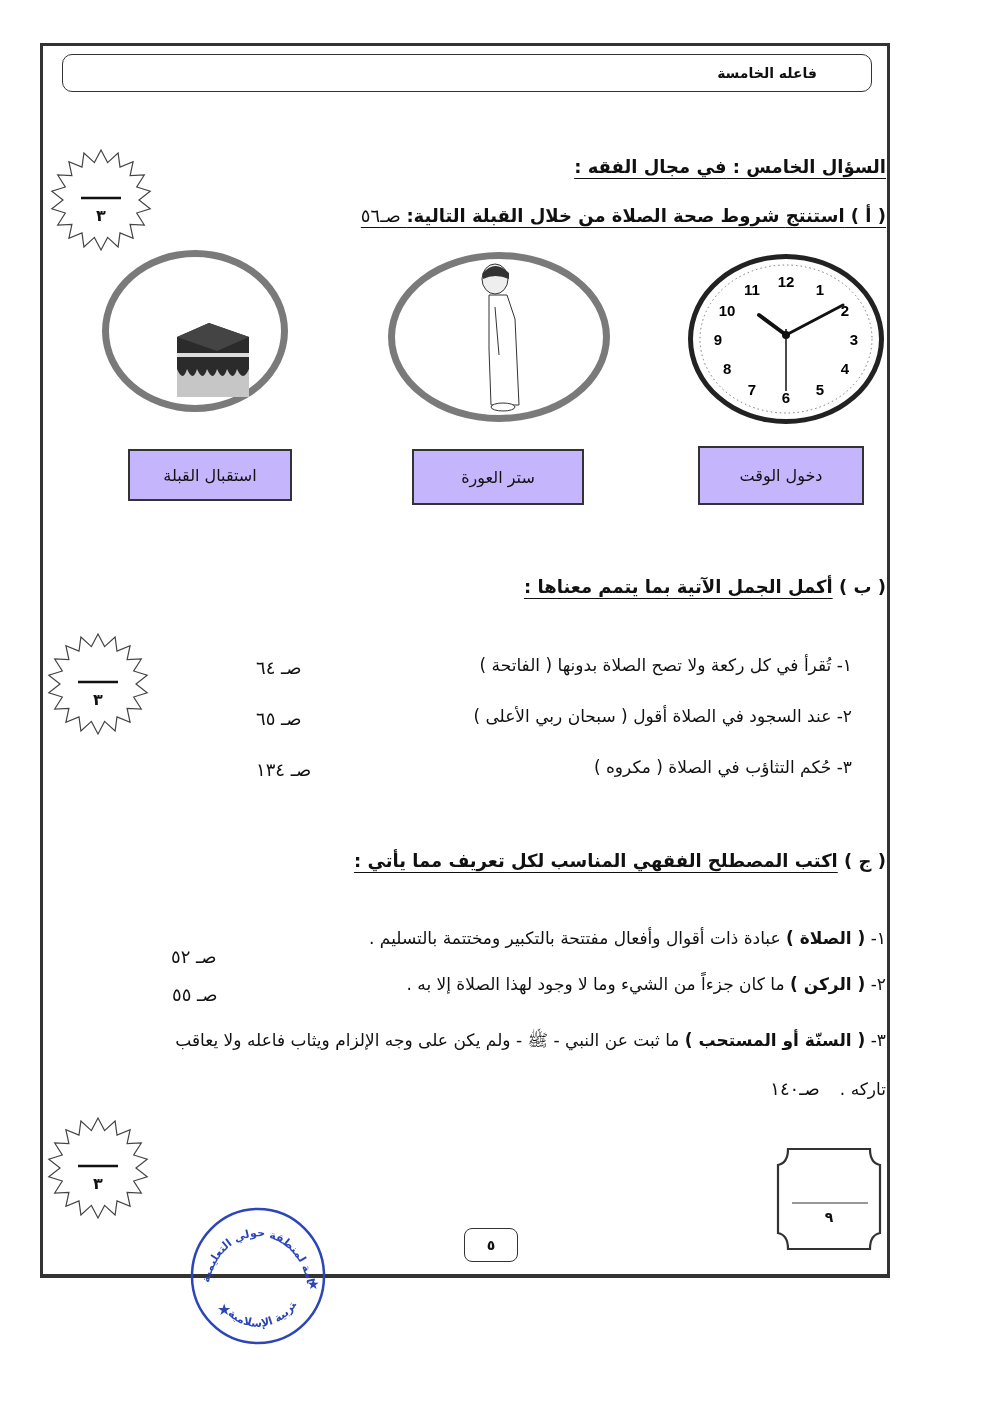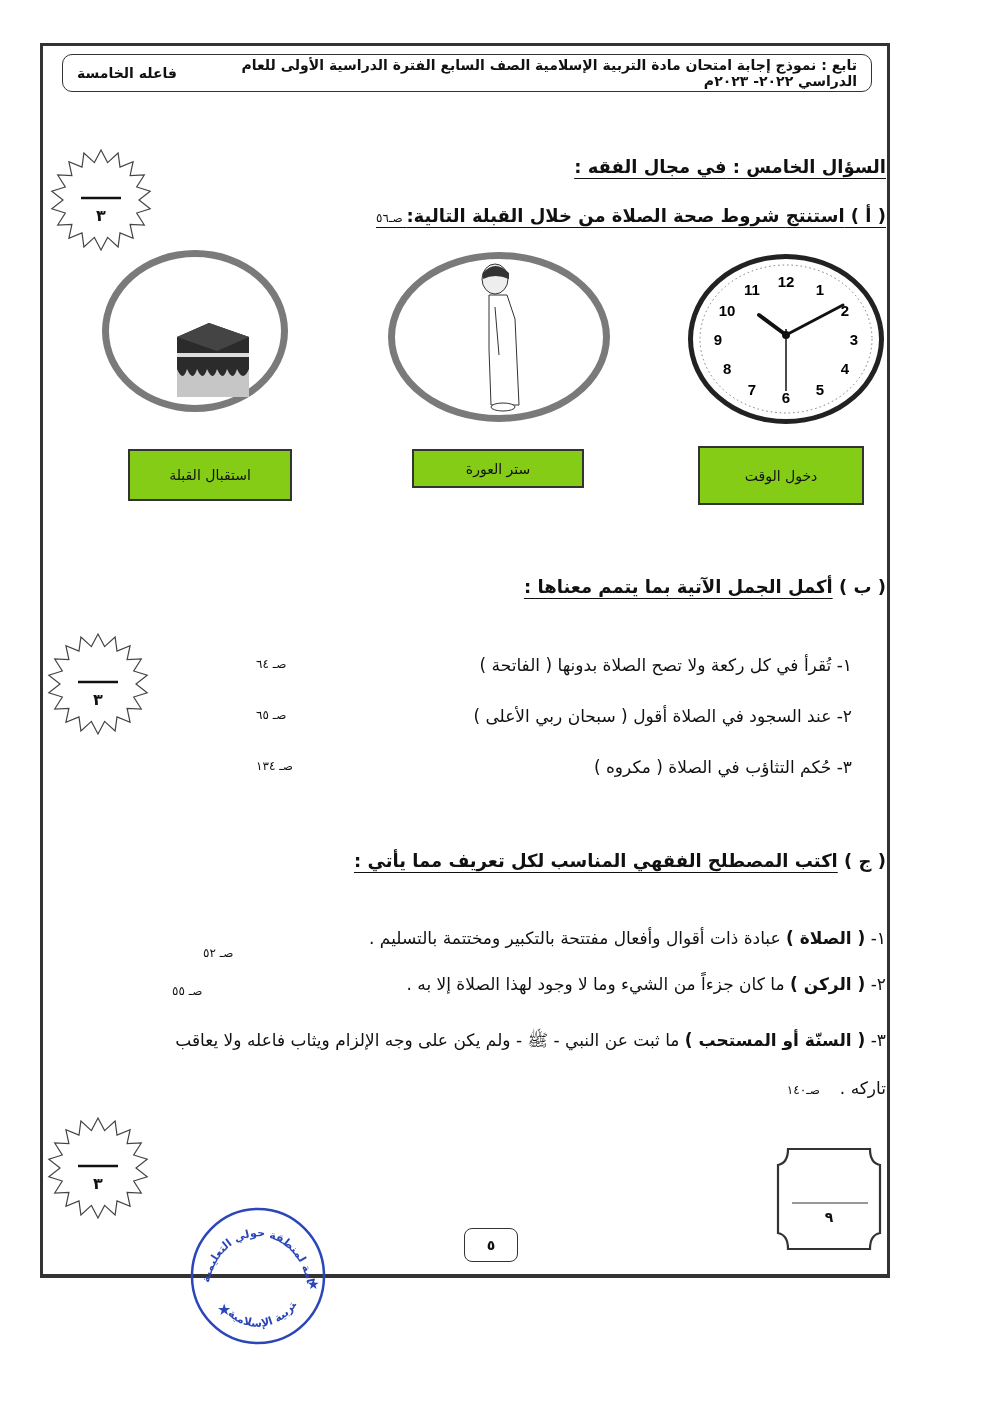--- a/index.html
+++ b/index.html
@@ -10,42 +10,41 @@
   .header-box { position: absolute; left: 62px; top: 54px; width: 810px; height: 38px;
                 border: 1.5px solid #333; border-radius: 10px; box-sizing: border-box;
                 direction: rtl; display: flex; align-items: center; padding: 0 14px;
                 font-size: 14px; font-weight: bold; }
   .header-box .title { flex: 1; text-align: right; }
   .header-box .paper { margin-right: 40px; }
   .abs { position: absolute; direction: rtl; white-space: nowrap; }
   .h-main { font-size: 18px; font-weight: bold; text-decoration: underline; text-underline-offset: 5px; }
   .h-sub { font-size: 18px; font-weight: bold; }
   .ul { text-decoration: underline; text-underline-offset: 5px; }
-  .pg { font-size: 12px; font-weight: normal; }
+  .pg { font-size: 18px; font-weight: normal; }
   .body-text { font-size: 17px; }
   .star { position: absolute; width: 104px; height: 104px; }
   .star .score { position: absolute; left: 0; right: 0; top: 58px; text-align: center;
                  font-weight: bold; font-size: 16px; }
   .oval { position: absolute; border-radius: 50%; border: 7px solid #7a7a7a; box-sizing: border-box; background: #fff; }
-  .label-box { position: absolute; border: 2px solid #333; box-sizing: border-box; background: #84cc16;
-               display: flex; align-items: center; justify-content: center; font-size: 14px; direction: rtl; }
+  .label-box { position: absolute; border: 2px solid #333; box-sizing: border-box; background: #c4b5fd;
+               display: flex; align-items: center; justify-content: center; font-size: 16px; direction: rtl; }
   .pagenum { position: absolute; left: 464px; top: 1228px; width: 54px; height: 34px;
              border: 1.5px solid #333; border-radius: 8px; box-sizing: border-box;
              display: flex; align-items: center; justify-content: center; font-weight: bold; font-size: 14px; }
   .total-box { position: absolute; left: 776px; top: 1147px; width: 106px; height: 104px; }
   .total-box .val { position: absolute; left: 0; right: 0; top: 62px; text-align: center; font-weight: bold; font-size: 14px; }
   .stamp { position: absolute; left: 189px; top: 1207px; width: 138px; height: 138px; }
 </style>
 </head>
 <body>
 
 <div class="frame"></div>
 
 <div class="header-box">
-  <span class="title">تابع : نموذج إجابة امتحان مادة التربية الإسلامية الصف السابع الفترة الدراسية الأولى  للعام الدراسي ٢٠٢٢- ٢٠٢٣م</span>
   <span class="paper">فاعله الخامسة</span>
 </div>
 
 <div class="abs h-main" style="right:106px; top:156px;margin-left:43px;">
   <span>السؤال الخامس : </span><span>في مجال الفقه  :</span>
 </div>
 
 <div class="abs h-sub ul" style="right:106px; top:205px;">
   <span>( أ ) </span><span>استنتج</span><span>  شروط صحة  الصلاة  من خلال القبلة التالية:</span><span class="pg" style="text-decoration:none;">  صـ٥٦</span>
 </div>
@@ -93,21 +92,21 @@
       <text x="34.1" y="115.0" text-anchor="middle" font-size="15" font-weight="bold" font-family="Liberation Sans, sans-serif">8</text>
       <text x="25.0" y="86.0" text-anchor="middle" font-size="15" font-weight="bold" font-family="Liberation Sans, sans-serif">9</text>
       <text x="34.1" y="57.0" text-anchor="middle" font-size="15" font-weight="bold" font-family="Liberation Sans, sans-serif">10</text>
       <text x="59.0" y="35.8" text-anchor="middle" font-size="15" font-weight="bold" font-family="Liberation Sans, sans-serif">11</text>
     </svg>
 </div>
 
 <div class="label-box" style="left:128px; top:449px; width:164px; height:52px;">
   <span>استقبال القبلة</span>
 </div>
-<div class="label-box" style="left:412px; top:449px; width:172px; height:39px;">
+<div class="label-box" style="left:412px; top:449px; width:172px; height:56px;">
   <span>ستر العورة</span>
 </div>
 <div class="label-box" style="left:698px; top:446px; width:166px; height:59px;">
   <span>دخول الوقت</span>
 </div>
 
 <div class="abs h-sub" style="right:106px; top:576px;">
   <span>( ب ) </span><span class="ul"> أكمل الجمل الآتية بما يتمم معناها :</span>
 </div>
 <div class="star" style="left:46px; top:632px;">
@@ -125,21 +124,21 @@
 <div class="abs body-text" style="right:140px; top:757px;">٣- حُكم التثاؤب في الصلاة ( مكروه )</div>
 <div class="abs pg" style="left:256px; top:759px;">صـ ١٣٤</div>
 
 <div class="abs h-sub" style="right:106px; top:850px;">
   <span>( ج ) </span><span class="ul"> اكتب المصطلح الفقهي المناسب لكل تعريف مما يأتي  :</span>
 </div>
 
 <div class="abs body-text" style="right:106px; top:928px;">
   <span>١- </span><b>( الصلاة )</b><span>  عبادة ذات أقوال وأفعال مفتتحة بالتكبير ومختتمة بالتسليم  .</span>
 </div>
-<div class="abs pg" style="left:203px; top:946px;">صـ ٥٢</div>
+<div class="abs pg" style="left:171px; top:946px;">صـ ٥٢</div>
 
 <div class="abs body-text" style="right:106px; top:974px;">
   <span>٢- </span><b>( الركن   )</b><span>  ما كان جزءاً من الشيء وما لا وجود لهذا الصلاة إلا به  .</span>
 </div>
 <div class="abs pg" style="left:172px; top:984px;">صـ ٥٥</div>
 
 <div class="abs body-text" style="right:106px; top:1030px;">
   <span>٣- </span><b>( السنّة أو المستحب )</b><span>  ما ثبت عن النبي - ﷺ - ولم يكن على وجه الإلزام ويثاب فاعله ولا يعاقب</span>
 </div>
 <div class="abs body-text" style="right:106px; top:1078px;">

